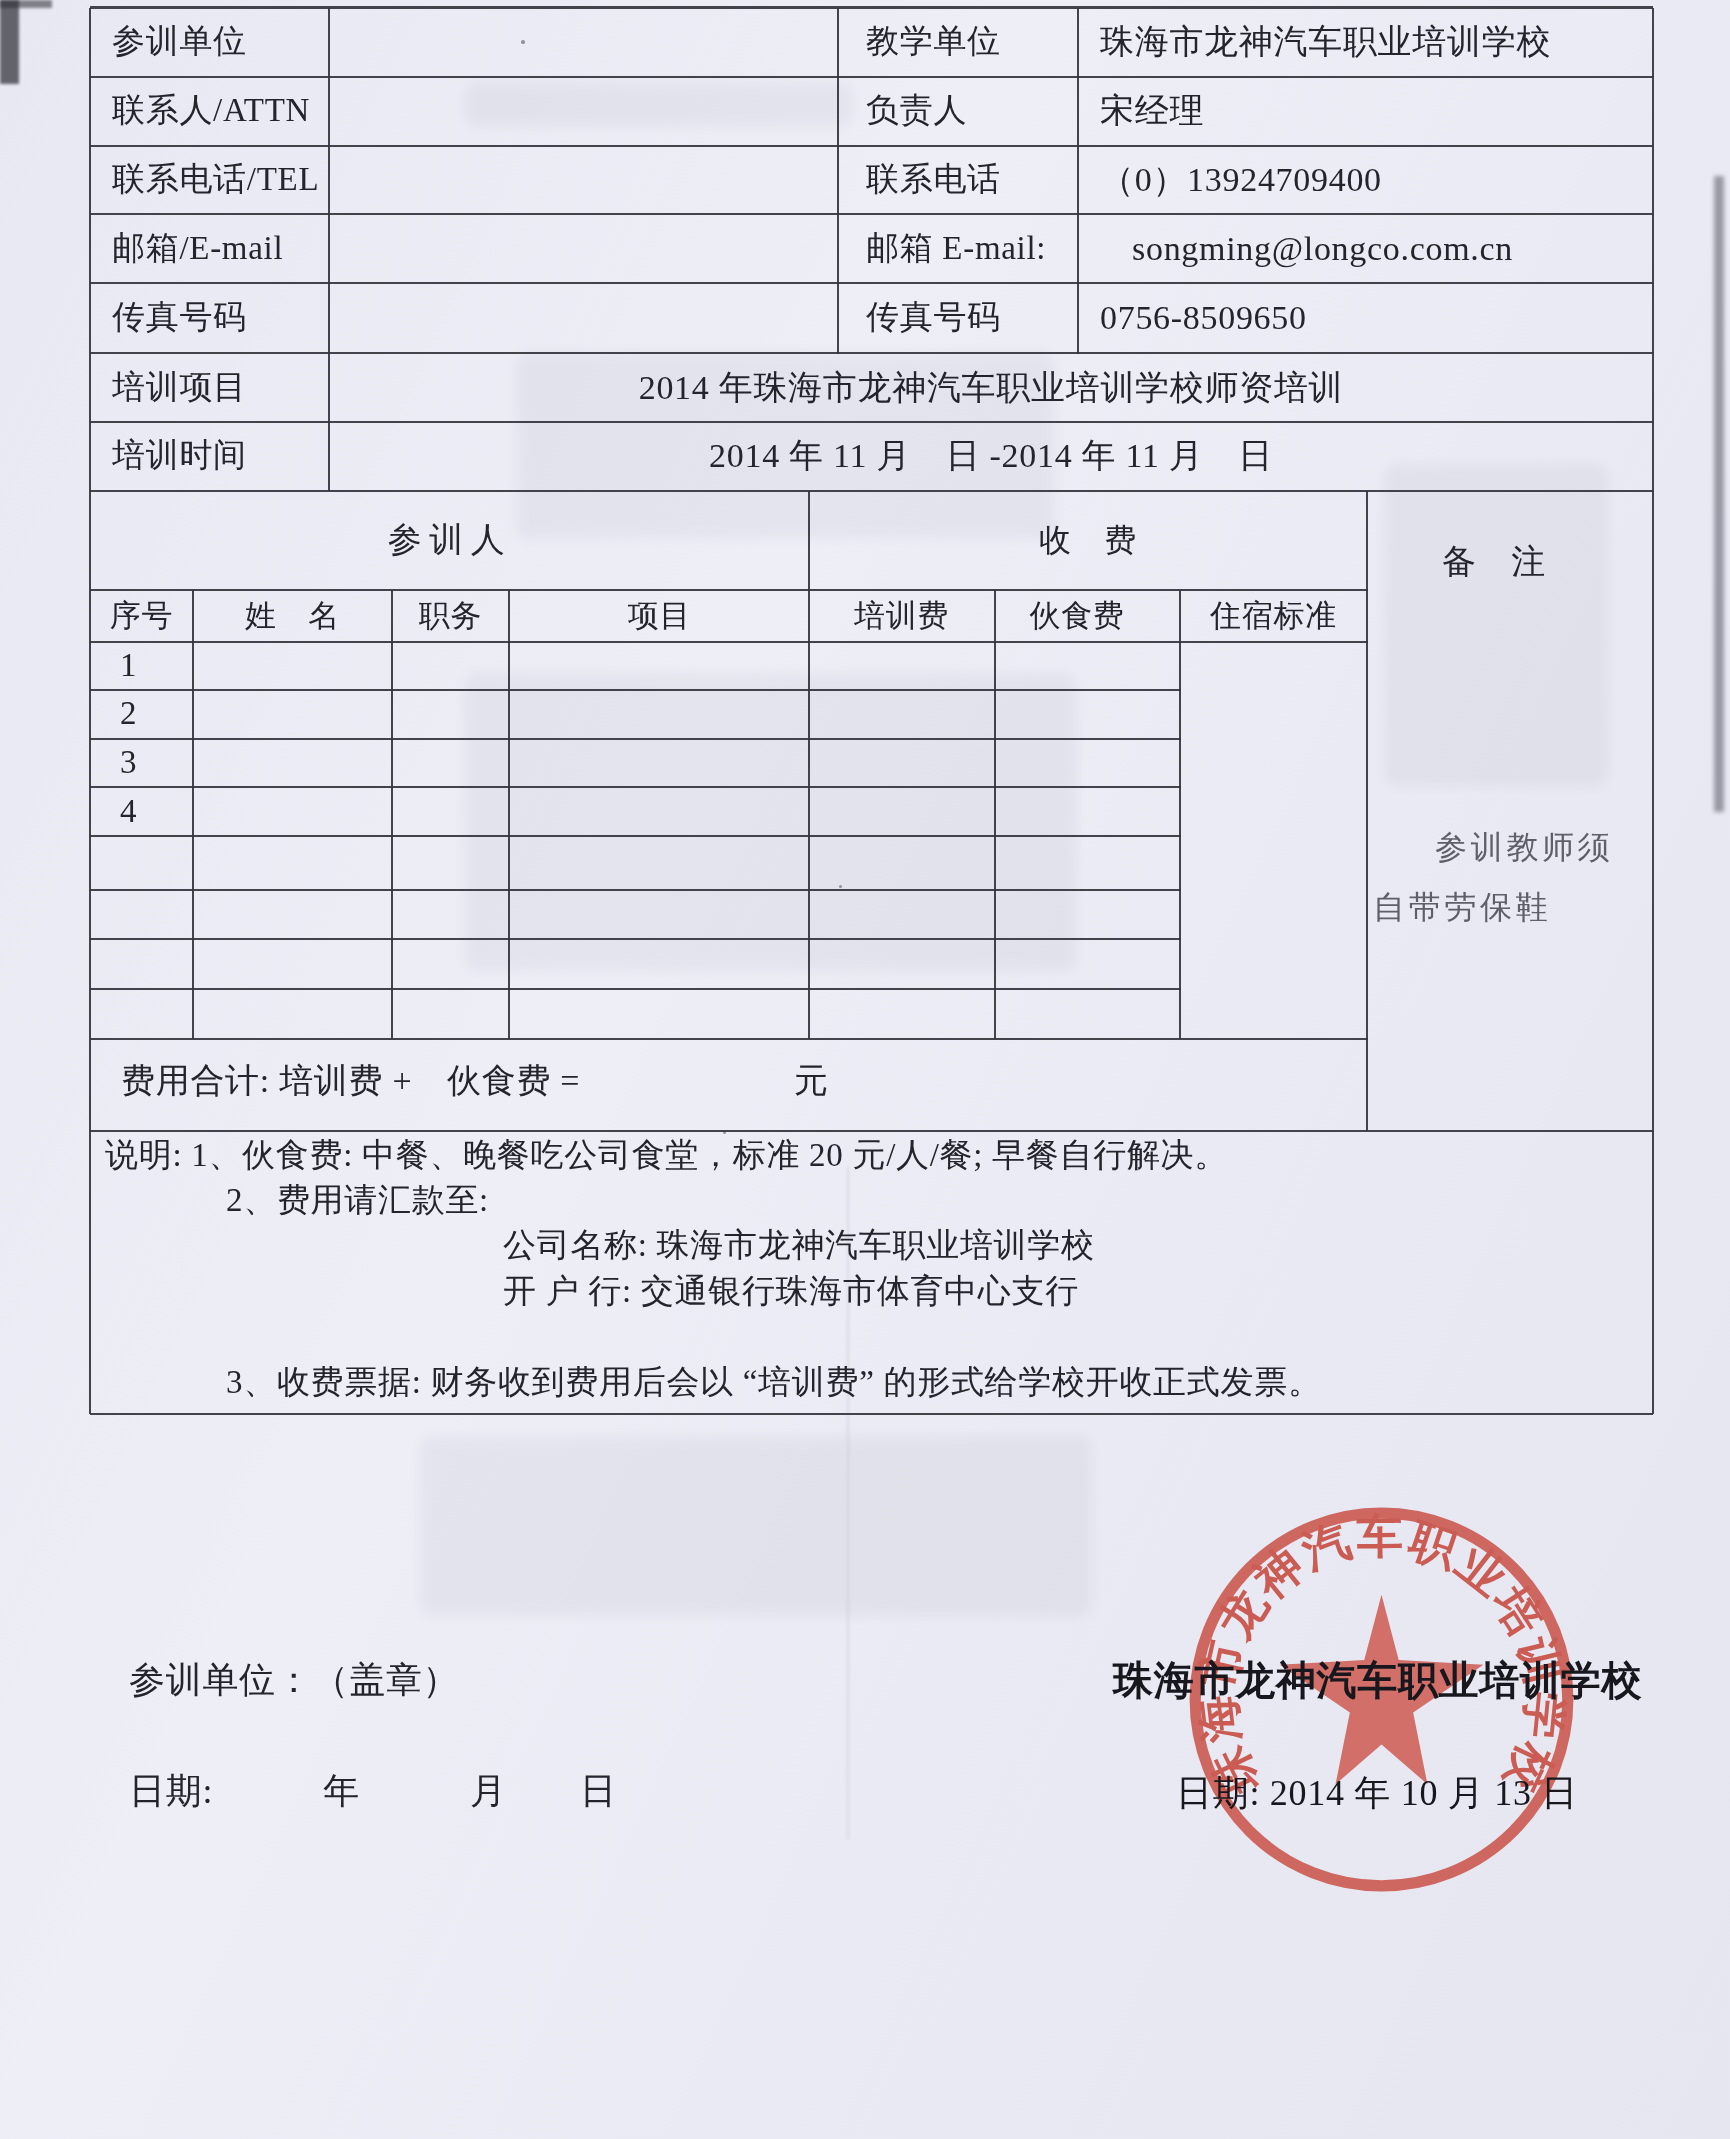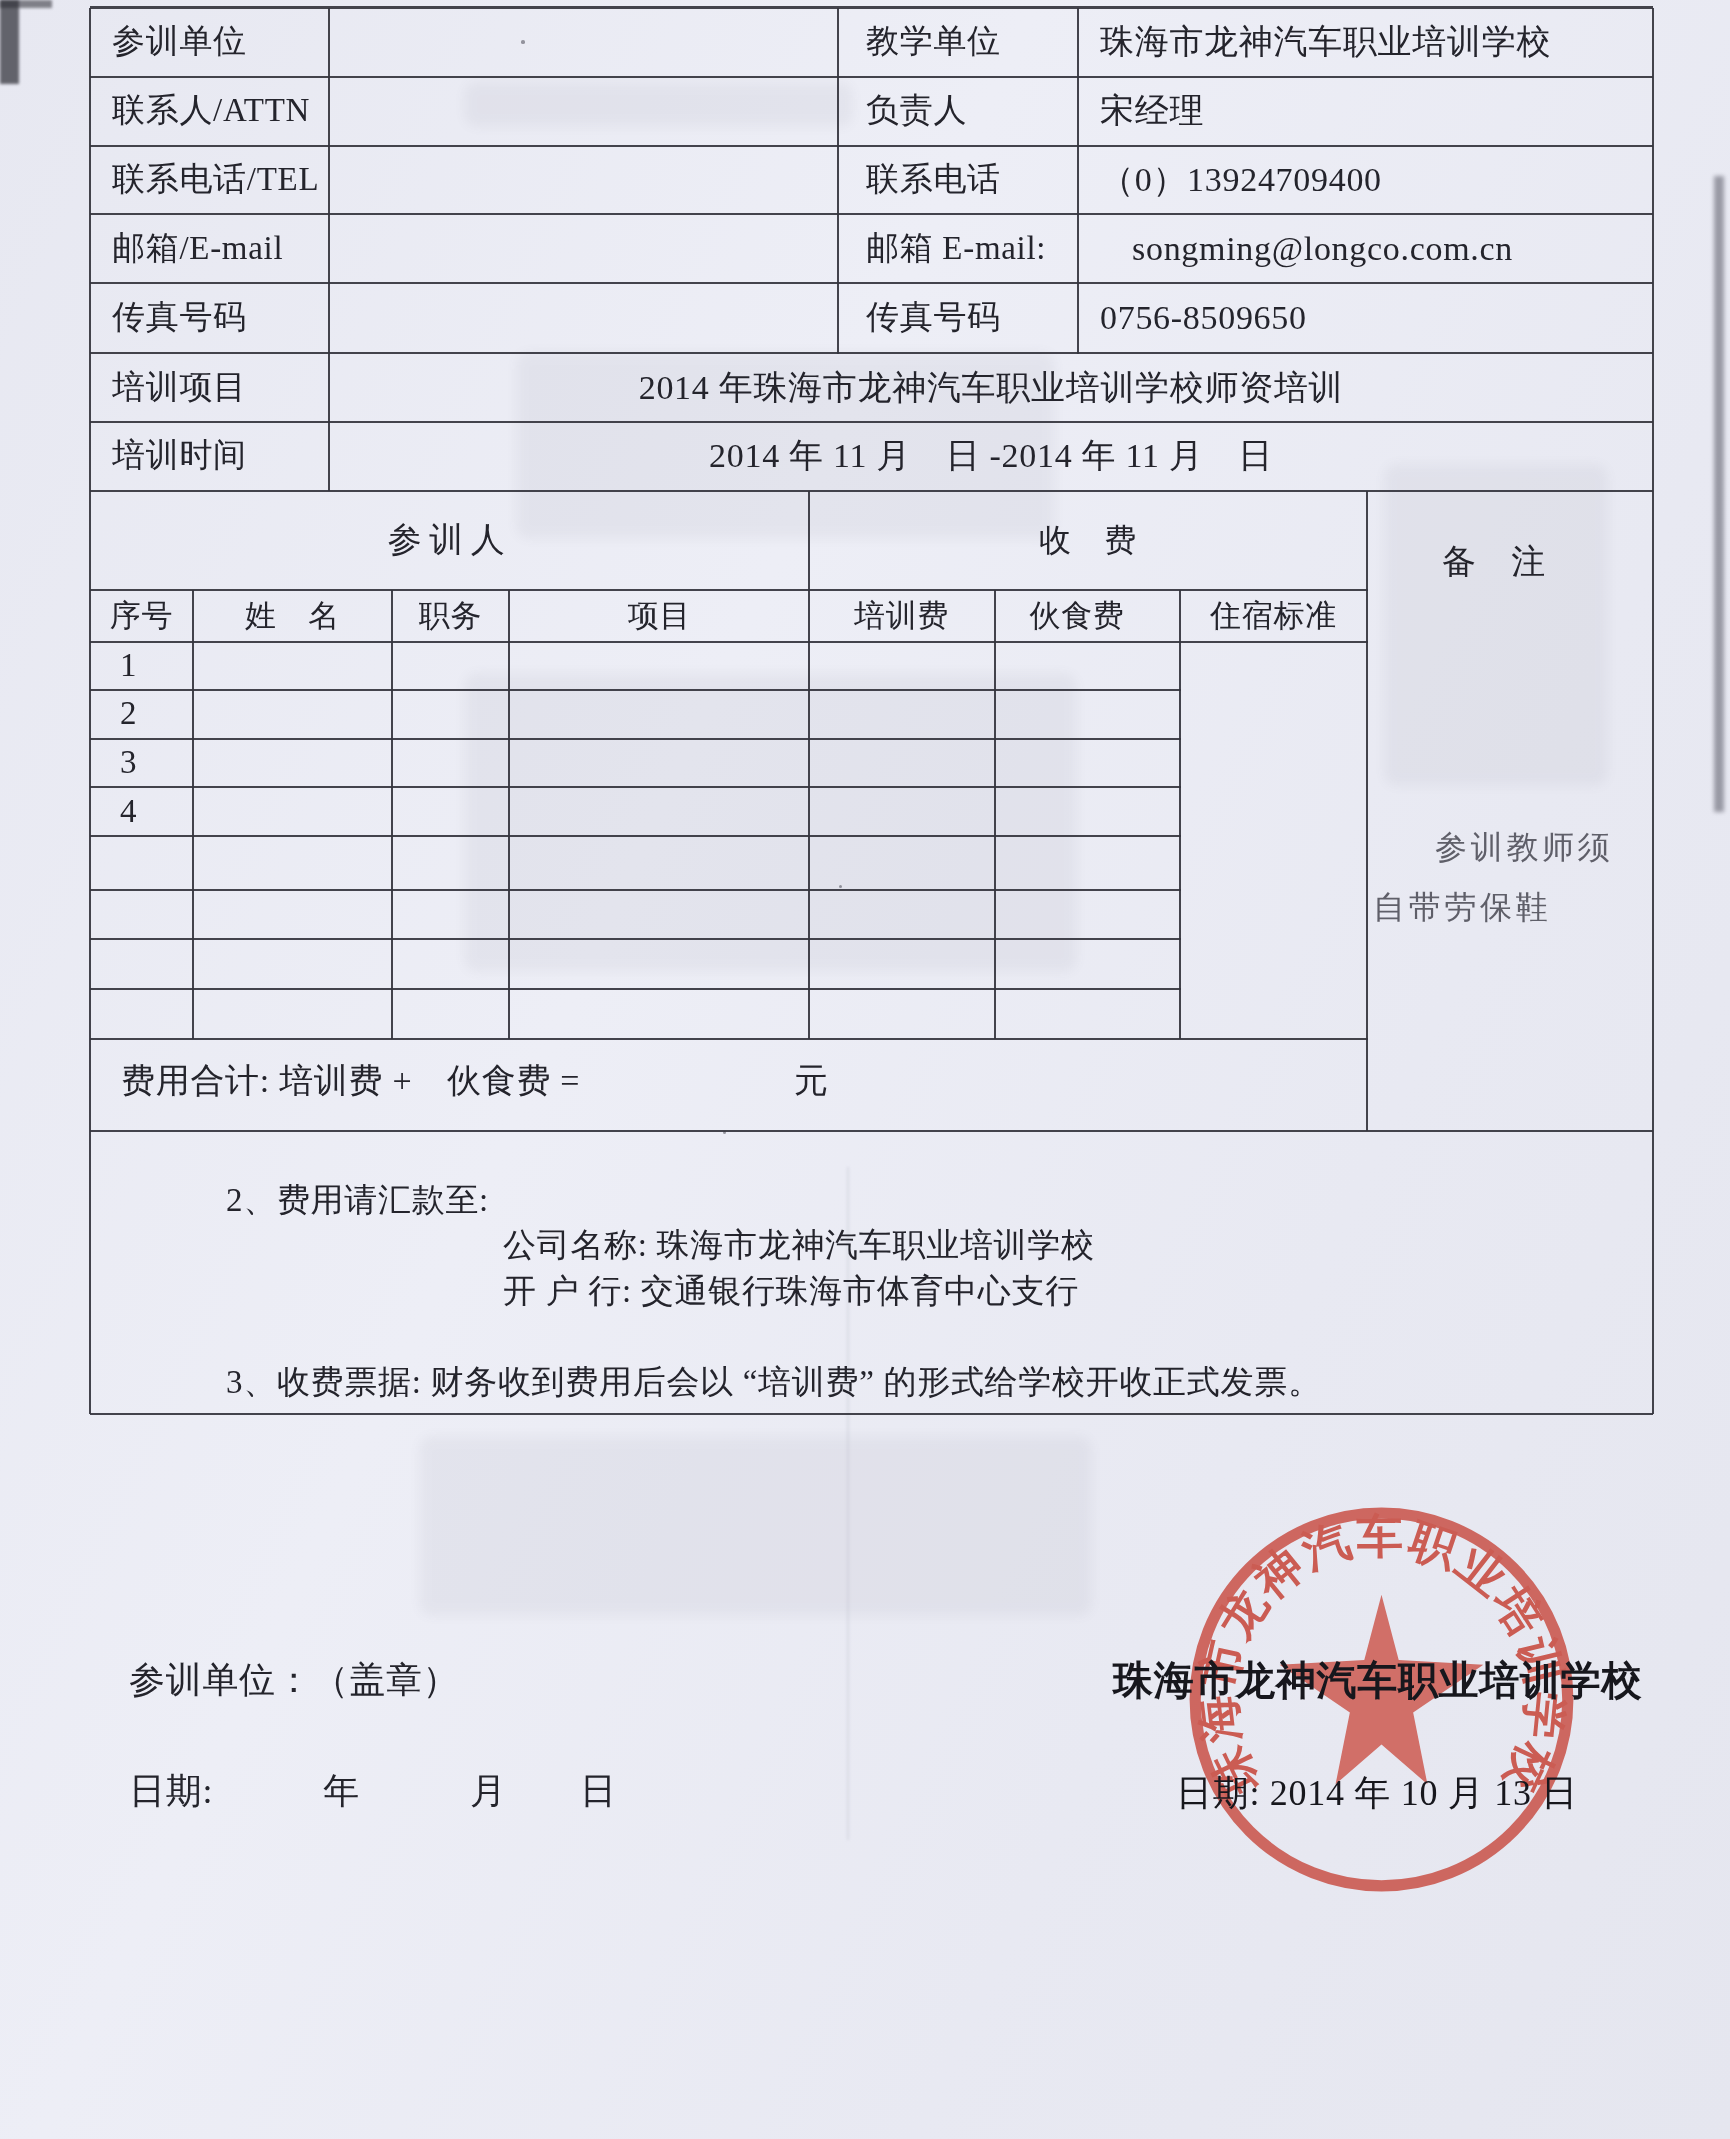--- a/index.html
+++ b/index.html
@@ -124,20 +124,21 @@
   <div class="t" style="left:120px;top:714px;font-size:33px;">2</div>
   <div class="t" style="left:120px;top:763px;font-size:33px;">3</div>
   <div class="t" style="left:120px;top:812px;font-size:33px;">4</div>
 
   <div class="t notecolor" style="left:1435px;top:847px;font-size:32px;letter-spacing:3.7px;">参训教师须</div>
   <div class="t notecolor" style="left:1373px;top:907px;font-size:32px;letter-spacing:3.7px;">自带劳保鞋</div>
 
   <div class="t" style="left:121px;top:1081px;font-size:34px;">费用合计: 培训费 +　伙食费 =</div>
   <div class="t" style="left:794px;top:1081px;font-size:34px;">元</div>
 
+  <div class="t" style="left:105px;top:1156px;font-size:33px;">说明: 1、伙食费: 中餐、晚餐吃公司食堂，标准 20 元/人/餐; 早餐自行解决。</div>
   <div class="t" style="left:226px;top:1201px;font-size:33px;">2、费用请汇款至:</div>
   <div class="t" style="left:503px;top:1246px;font-size:33px;">公司名称: 珠海市龙神汽车职业培训学校</div>
   <div class="t" style="left:503px;top:1292px;font-size:33px;font-family:Liberation Serif, serif;">开 户 行: 交通银行珠海市体育中心支行</div>
   <div class="t" style="left:226px;top:1383px;font-size:33px;">3、收费票据: 财务收到费用后会以 “培训费” 的形式给学校开收正式发票。</div>
 
   <svg id="stamp" width="419" height="419" viewBox="0 0 560 560">
     <circle cx="280" cy="280" r="249" fill="none" stroke="#c8493e" stroke-width="15" opacity=".92"></circle>
     <polygon points="280,140 303.0,227.3 416.1,233.7 322.3,297.3 341.4,393.3 280,340 218.6,393.3 237.7,297.3 143.9,233.7 257.0,227.3" fill="#cb4f44" opacity=".9"></polygon>
     <path id="sealArc" d="M 118.6 393 A 197 197 0 1 1 441.4 393" fill="none"></path>
     <text font-size="62" font-weight="bold" fill="#c8493e" font-family="Liberation Serif, DejaVu Serif, serif">

